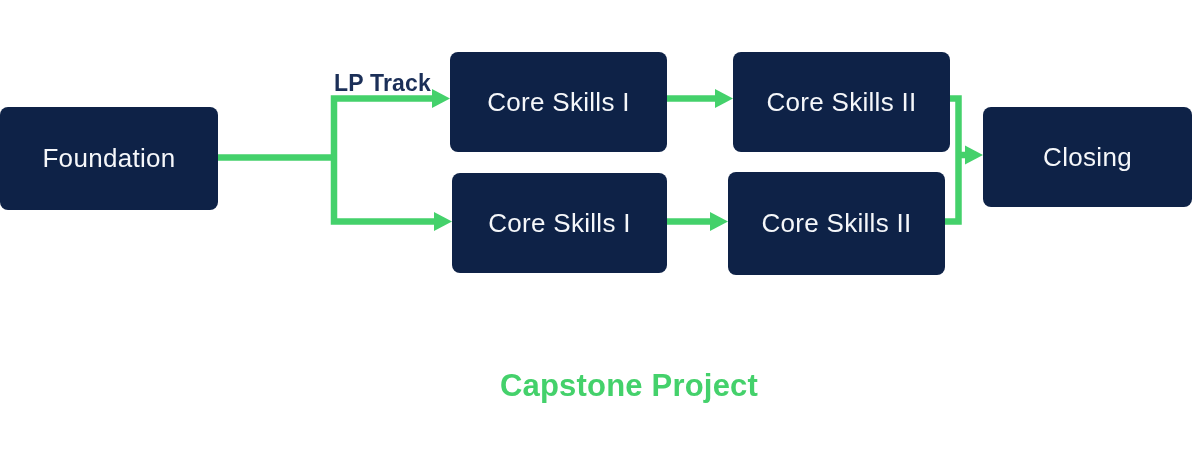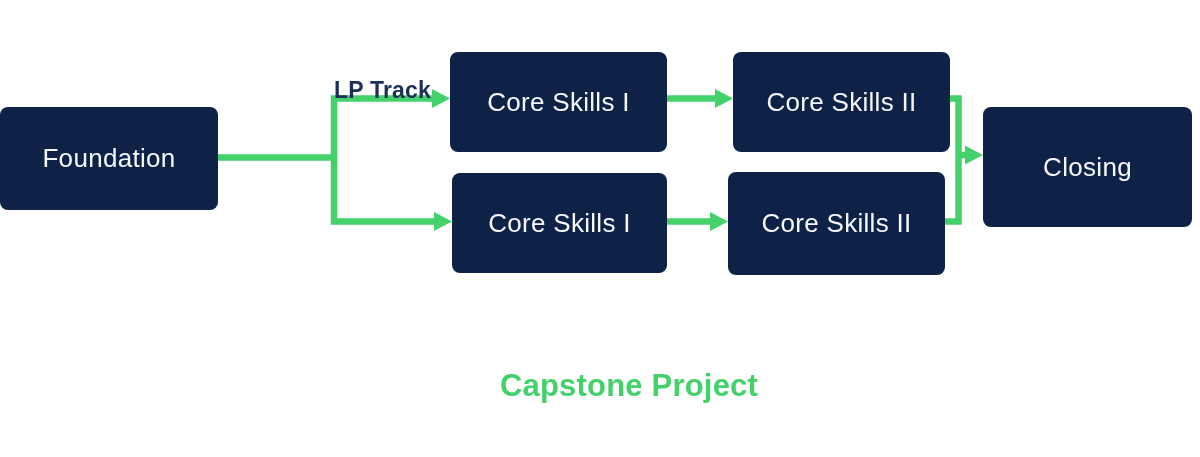--- a/index.html
+++ b/index.html
@@ -96,22 +96,22 @@
   </div>
 
   <div class="node" style="left:452px;top:173px;width:215px;height:100px;">
     <span>Core Skills I</span>
   </div>
 
   <div class="node" style="left:728px;top:172px;width:217px;height:103px;">
     <span>Core Skills II</span>
   </div>
 
-  <div class="node" style="left:983px;top:107px;width:209px;height:120px;">
+  <div class="node" style="left:983px;top:107px;width:209px;height:100px;">
     <span>Closing</span>
   </div>
 
-  <div class="track-label" style="left:334px;top:77px;text-align:center;">LP Track</div>
+  <div class="track-label" style="left:334px;top:70px;text-align:center;">LP Track</div>
 
 
   <div class="caption">Capstone Project</div>
 
 </div>
 
 </body></html>

